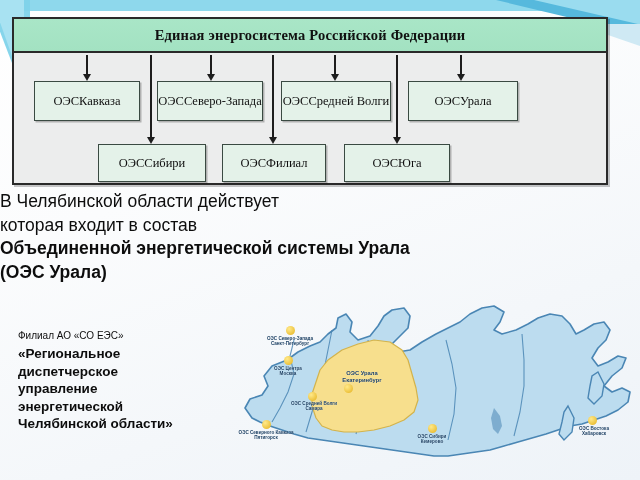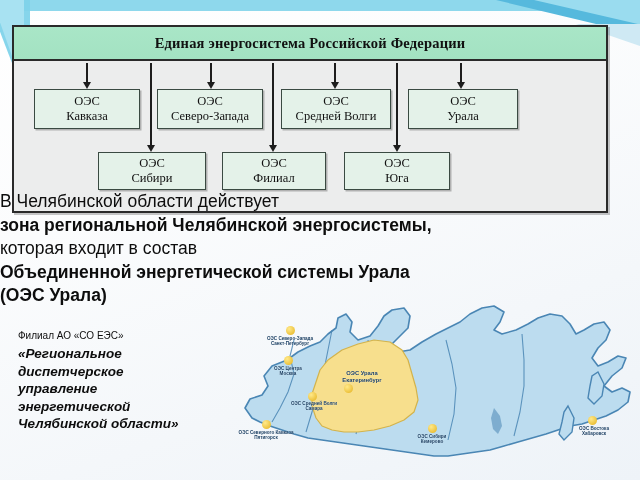--- a/index.html
+++ b/index.html
@@ -62,22 +62,22 @@
     position: absolute;
     right: 0px; top: 24px;
     width: 0; height: 0;
     border-right: 64px solid #cfe9f4;
     border-bottom: 22px solid transparent;
   }
 
   
   #diagram-frame {
     position: absolute;
-    left: 12px; top: 25px;
-    width: 596px; height: 188px;
+    left: 12px; top: 17px;
+    width: 596px; height: 168px;
     border: 2px solid #2a2a2a;
     background: #eceded;
     box-sizing: border-box;
     box-shadow: 2px 2px 0 rgba(0,0,0,.22);
   }
   #diagram-title-bar {
     position: absolute;
     left: 0; top: 0;
     width: 100%;
     height: 34px;
@@ -95,21 +95,21 @@
     color: #111;
     letter-spacing: .2px;
     white-space: nowrap;
   }
   .node {
     position: absolute;
     background: #e4f2e9;
     border: 1.5px solid #3a4a42;
     box-sizing: border-box;
     display: flex;
-    flex-direction: column;
+    flex-direction: row;
     align-items: center;
     justify-content: center;
     font-family: "Liberation Serif", serif;
     font-size: 12.5px;
     color: #111;
     line-height: 1.18;
     box-shadow: 1.5px 1.5px 0 rgba(0,0,0,.25);
   }
   .node .l1 { white-space: nowrap; }
   .node .l2 { white-space: nowrap; }
@@ -159,21 +159,20 @@
   }
   #branch-caption .c1 {
     font-size: 10px;
     line-height: 19px;
     white-space: nowrap;
   }
   #branch-caption .c2 {
     font-size: 13.5px;
     font-weight: bold;
     line-height: 17.5px;
-    font-style: italic;
   }
 
   
   #map-wrap {
     position: absolute;
     left: 232px; top: 300px;
     width: 408px; height: 180px;
   }
   #map-wrap svg { display: block; }
   .city-dot {
@@ -323,21 +322,20 @@
       <div>Кемерово</div>
     </div>
     <div class="map-label" style="left:362px; top:126px;">
       <div>ОЭС Востока</div>
       <div>Хабаровск</div>
     </div>
   </div>
 
   <div id="main-text">
     <div class="ln">В Челябинской области действует</div>
-    <div class="ln bold">зона региональной Челябинской энергосистемы,</div>
     <div class="ln">которая входит в состав</div>
     <div class="ln bold">Объединенной энергетической системы Урала</div>
     <div class="ln bold">(ОЭС Урала)</div>
   </div>
 
   <div id="branch-caption">
     <div class="c1">Филиал АО «СО ЕЭС»</div>
     <div class="c2">«Региональное</div>
     <div class="c2">диспетчерское</div>
     <div class="c2">управление</div>

